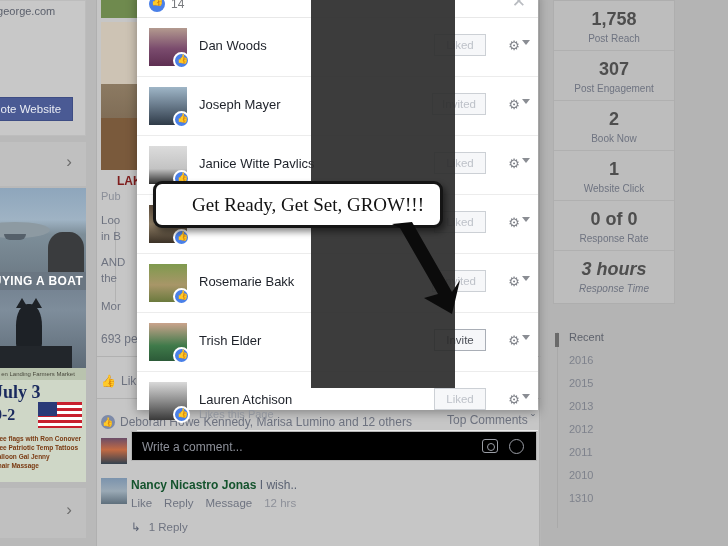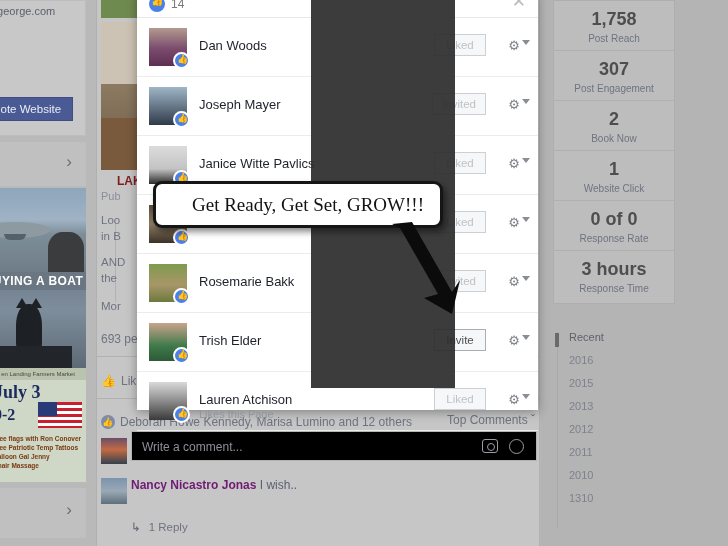--- a/index.html
+++ b/index.html
@@ -114,35 +114,35 @@
   .comment-box { position:absolute; left:34px; top:431px; width:406px; height:30px; background:#000000; border:1px solid #b4b4b4; }
   .comment-box .ph { position:absolute; left:10px; top:8px; font-size:12px; color:#8d9099; }
   .comment-box .cam { position:absolute; right:38px; top:7px; width:16px; height:14px; border:1.6px solid #9a9da5; border-radius:3px; }
   .comment-box .cam:after { content:""; position:absolute; left:4px; top:3px; width:6px; height:6px; border:1.6px solid #9a9da5; border-radius:50%; }
   .comment-box .emo { position:absolute; right:12px; top:7px; width:15px; height:15px; border:1.6px solid #9a9da5; border-radius:50%; }
   .ava-cmt1 { position:absolute; left:4px; top:438px; width:26px; height:26px;
     background: linear-gradient(#6b4d68 0%, #c26a43 45%, #33414f 100%); }
   .ava-cmt2 { position:absolute; left:4px; top:478px; width:26px; height:26px;
     background: linear-gradient(#7b93ad 0%, #9aa9b5 50%, #5e6f7c 100%); }
   .cmt-name { position:absolute; left:34px; top:478px; font-size:12px; color:#5a6172; }
-  .cmt-name b { color:#701a75; }
+  .cmt-name b { color:#14532d; }
   .cmt-actions { position:absolute; left:34px; top:497px; font-size:11.5px; color:#6e7380; }
   .cmt-actions span { margin-right:12px; }
   .cmt-actions .ts { color:#8d9099; }
   .cmt-reply { position:absolute; left:34px; top:520px; font-size:11.5px; color:#6e7380; }
   .cmt-reply .arr { margin-right:8px; color:#5a6172; }
 
   
   .right-col { position:absolute; left:541px; top:0; width:187px; height:546px; background:#b4b4b4; }
   .stats-card { position:absolute; left:12px; top:0; width:122px; background:#bdbdbd; border:1px solid #aeaeae; }
   .stat { height:50px; border-bottom:1px solid #b0b0b0; text-align:center; padding-top:8px; }
   .stat:last-child { border-bottom:none; }
   .stat .v { font-size:18px; font-weight:bold; color:#4e4e4e; }
   .stat .l { font-size:10px; color:#6e7380; margin-top:3px; }
-  .stat.tall { height:52px; }
+  .stat.tall { height:52px;font-style:italic; }
 
   .timeline { position:absolute; left:12px; top:328px; width:150px; }
   .timeline .tline { position:absolute; left:4px; top:4px; width:1px; height:196px; background:#a9a9a9; }
   .timeline .marker { position:absolute; left:2px; top:5px; width:4px; height:14px; background:#6a6a6a; }
   .timeline .ty { position:relative; margin-left:16px; font-size:11px; color:#7e828c; height:23px; line-height:18px; }
   .timeline .ty.active { color:#5e626c; }
 
   
   .modal {
     position:absolute; left:137px; top:-8px; width:401px; height:418px;
@@ -276,20 +276,23 @@
       <div class="ava-cmt1"></div>
       <div class="comment-box">
         <div class="ph">Write a comment...</div>
         <div class="cam"></div>
         <div class="emo"></div>
       </div>
 
       <div class="ava-cmt2"></div>
       <div class="cmt-name">
         <b>Nancy Nicastro Jonas</b><span> I wish..</span>
+      </div>
+      <div class="cmt-actions">
+        <span>Like</span><span>Reply</span><span>Message</span><span class="ts">12 hrs</span>
       </div>
       <div class="cmt-reply">
         <span class="arr">↳</span><span>1 Reply</span>
       </div>
     </div>
 
     <div class="right-col">
       <div class="stats-card">
         <div class="stat">
           <div class="v">1,758</div>

